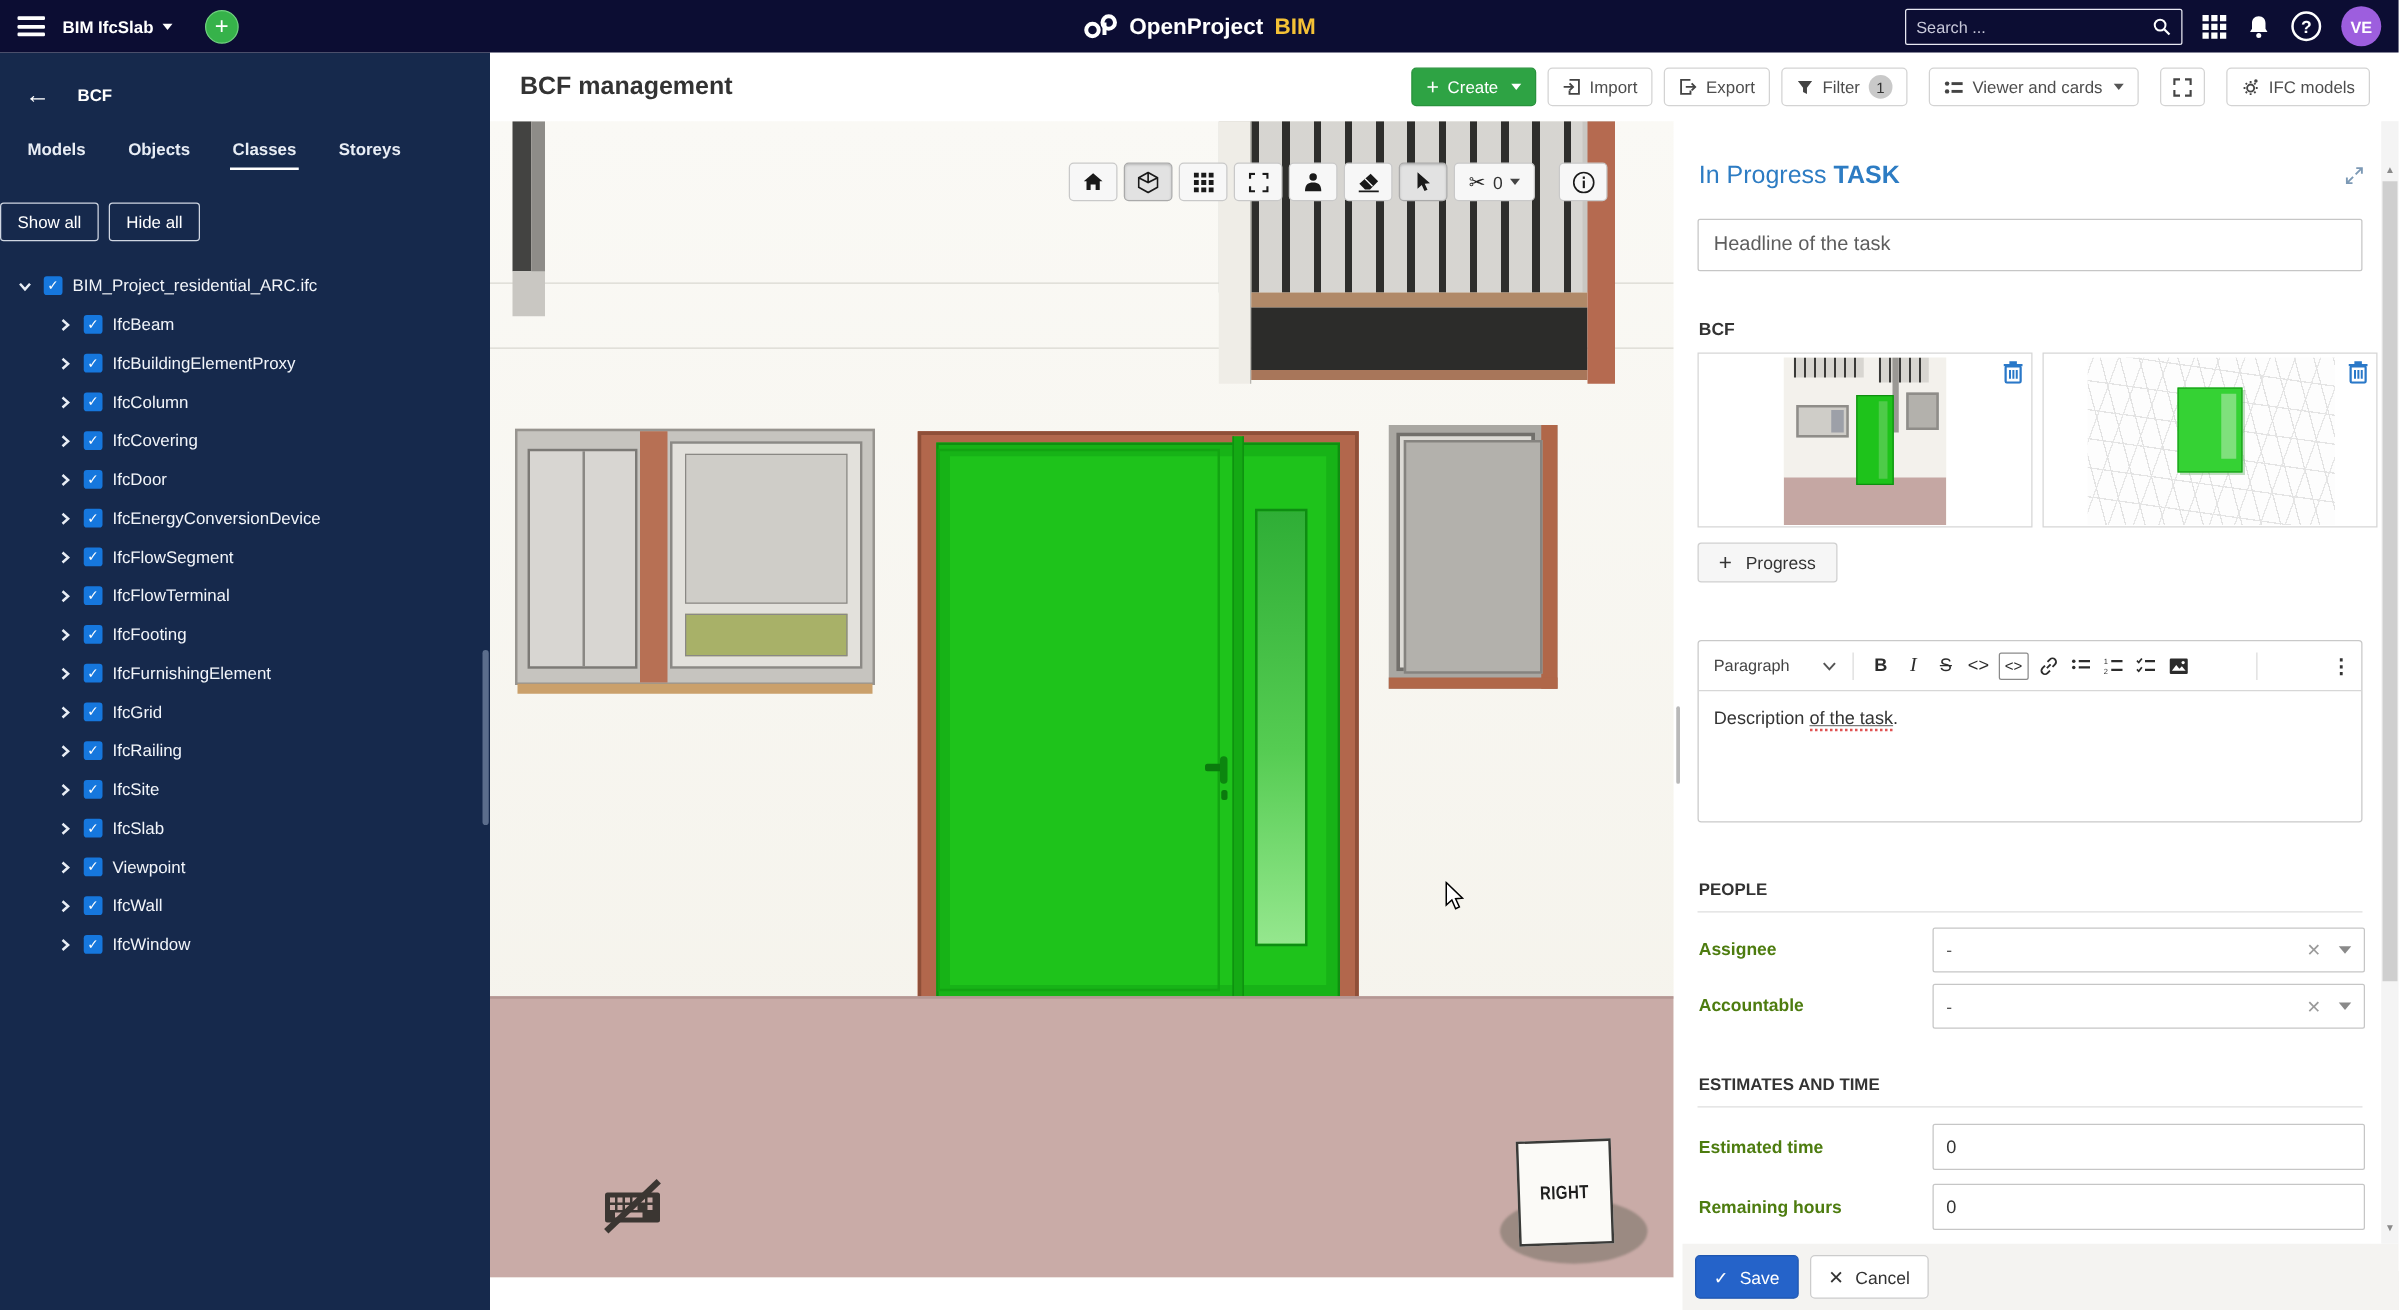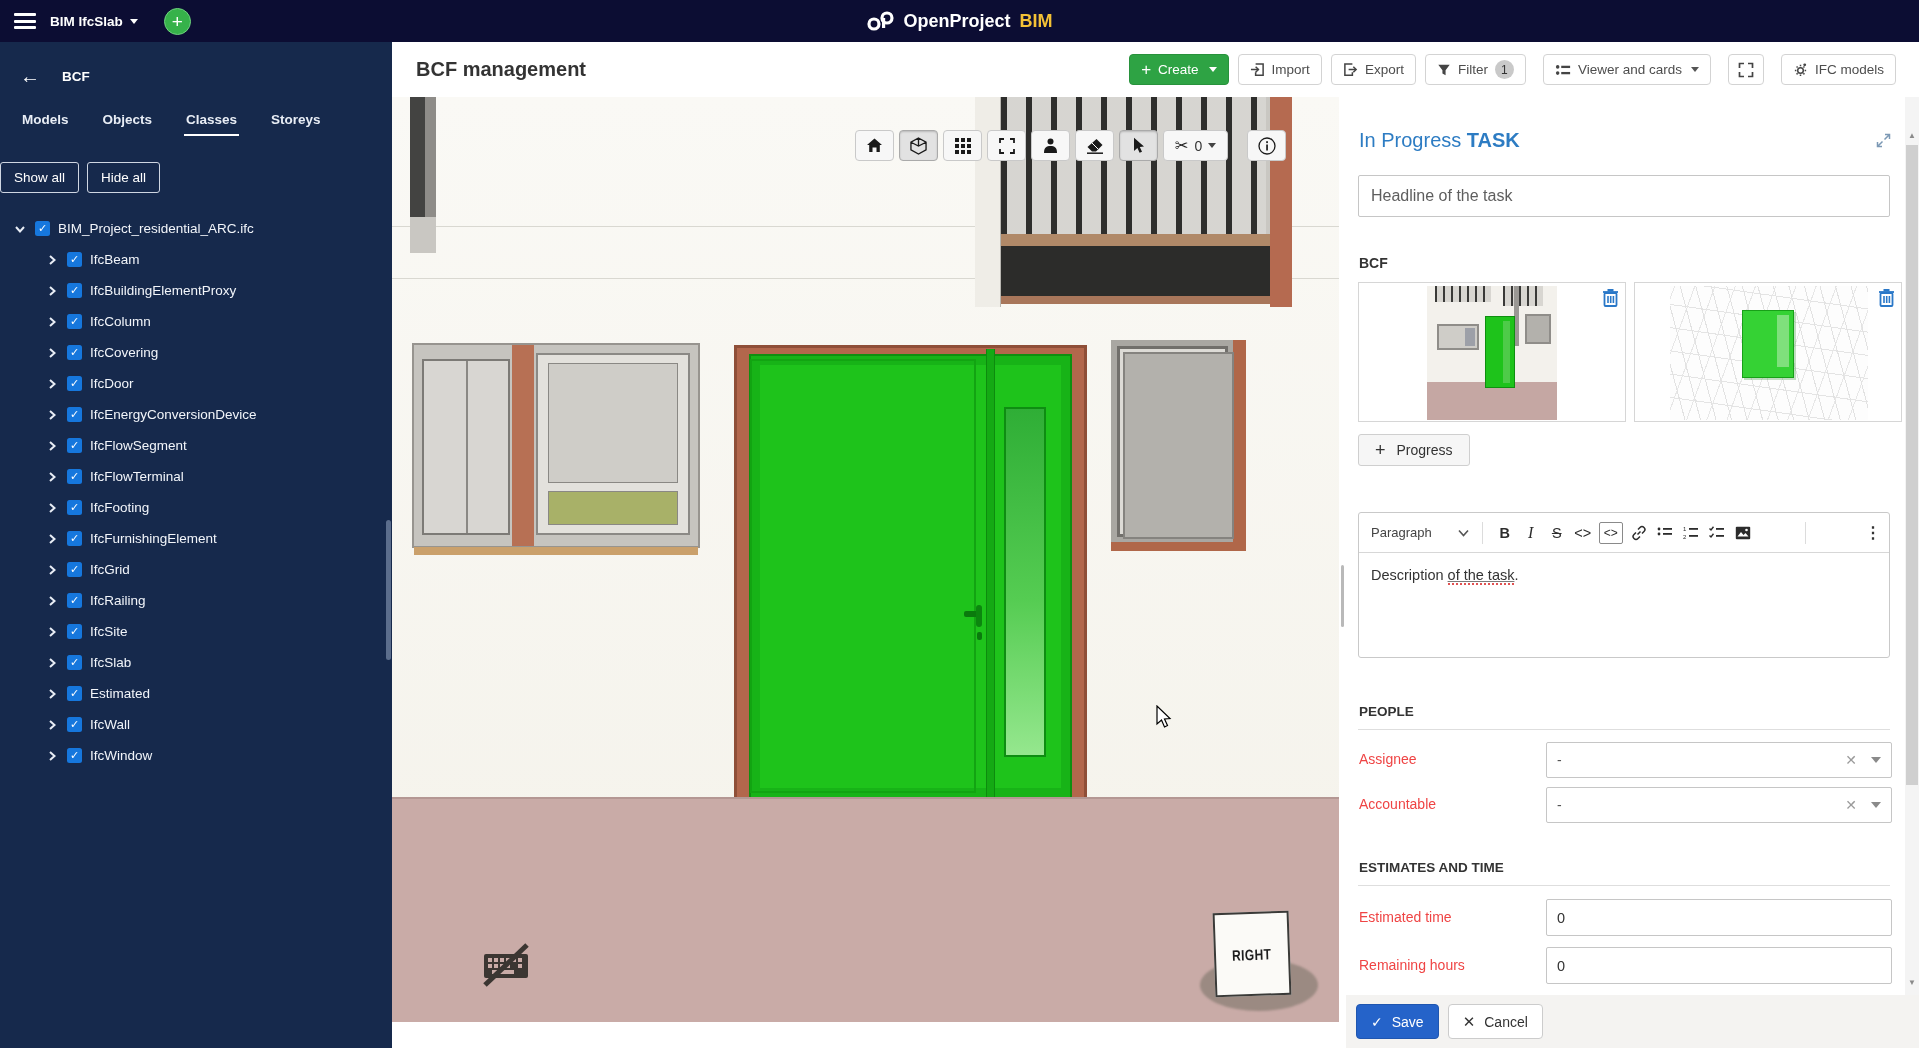--- a/index.html
+++ b/index.html
@@ -171,21 +171,21 @@
   .ed-para { display:flex; align-items:center; gap:26px; font-size:13px; color:#444; cursor:pointer; padding:0 4px;text-align:right; }
   .ed-sep { width:1px; height:22px; background:#dcdcdc; margin:0 9px; }
   .ed-ic { width:26px; height:26px; display:flex; align-items:center; justify-content:center; font-size:14.5px; cursor:pointer; border-radius:2px; color:#2c2c2c; }
   .ed-ic.codeblock { border:1px solid #8a8a8a; width:24px; height:22px; font-size:12px; margin:0 3px; }
   .ed-kebab { margin-left:auto; font-size:16px; letter-spacing:0; cursor:pointer; color:#333; font-weight:700; }
   .ed-body { padding:14px 12px; font-size:14.5px; color:#333; }
   .squiggle { text-decoration:underline; text-decoration-color:#7a7a7a; border-bottom:2px dotted #e05252; }
 
   .sec-head { position:absolute; left:13px; font-size:13.5px; font-weight:700; color:#333; }
   .sec-rule { position:absolute; left:12px; width:532px; height:1px; background:#dedede; }
-  .f-label { position:absolute; left:13px; font-size:14px; font-weight:400; color:#ef4444; }
+  .f-label { position:absolute; left:13px; font-size:14px; font-weight:700; color:#4d7c0f; }
   .f-select { position:absolute; left:200px; width:346px; height:36px; border:1px solid #c6c6c6; border-radius:2px;
     display:flex; align-items:center; padding:0 10px; font-size:14px; color:#555; cursor:pointer; background:#fff; }
   .f-select .x { margin-left:auto; color:#9a9a9a; font-size:14px; }
   .f-select .dd { width:0; height:0; border-left:5px solid transparent; border-right:5px solid transparent; border-top:6px solid #8a8a8a; margin-left:14px; }
   .f-input { position:absolute; left:200px; width:346px; height:37px; border:1px solid #c6c6c6; border-radius:2px;
     font-size:14.5px; color:#333; padding:0 10px; font-family:inherit; outline:none; }
 
   .p-footer { position:absolute; left:1346px; top:995px; width:573px; height:53px; background:#f4f3f1; display:flex; align-items:center; gap:9px; padding-left:10px; }
   .save-btn { height:35px; padding:0 14px; background:#2563c9; border:1px solid #1f56b0; border-radius:4px; color:#fff;
     font-size:14px; display:flex; align-items:center; gap:9px; cursor:pointer; font-family:inherit; }
@@ -217,20 +217,48 @@
       <button class="plus-btn">+</button>
     </div>
     <div class="tb-logo">
       <svg width="30" height="20" viewBox="0 0 30 20">
         <circle cx="7" cy="13" r="5" fill="none" stroke="#fff" stroke-width="3.2"></circle>
         <circle cx="20" cy="7" r="5" fill="none" stroke="#fff" stroke-width="3.2"></circle>
         <rect x="15" y="7" width="3.2" height="10" fill="#fff"></rect>
       </svg>
       <span class="logo-text">OpenProject</span>
         <span class="logo-bim">BIM</span>
+    </div>
+    <div class="tb-right">
+      <div class="searchbox">
+        <input type="text" placeholder="Search ..." style="">
+        <svg width="15" height="15" viewBox="0 0 16 16">
+          <circle cx="6.5" cy="6.5" r="4.6" fill="none" stroke="#fff" stroke-width="1.7"></circle>
+          <line x1="10" y1="10" x2="14.5" y2="14.5" stroke="#fff" stroke-width="1.9"></line>
+        </svg>
+      </div>
+      <div class="grid9">
+          <i></i>
+          <i></i>
+          <i></i>
+          <i></i>
+          <i></i>
+          <i></i>
+          <i></i>
+          <i></i>
+          <i></i>
+        </div>
+      <svg width="20" height="21" viewBox="0 0 20 21">
+        <path d="M10 2 C6.5 2 4.6 4.6 4.6 7.5 L4.6 12 L3 14.5 L17 14.5 L15.4 12 L15.4 7.5 C15.4 4.6 13.5 2 10 2 Z" fill="#fff"></path>
+        <circle cx="10" cy="17.3" r="2" fill="#fff"></circle>
+      </svg>
+      <button class="help-btn">?</button>
+      <div class="avatar">
+          <span>VE</span>
+        </div>
     </div>
   </header>
 
   <aside class="sidebar">
     <div class="sb-head">
       <button class="back-arrow">←</button>
       <span class="sb-title">BCF</span>
     </div>
     <nav class="sb-tabs">
 
@@ -398,21 +426,21 @@
             <span class="tree-label">IfcSlab</span>
           </div>
 
           <div class="tree-row child">
             <span class="chev">
               <svg width="12" height="12" viewBox="0 0 12 12">
                 <polyline points="4,2 8.5,6 4,10" fill="none" stroke="#e8edf5" stroke-width="2"></polyline>
               </svg>
             </span>
             <span class="cb">✓</span>
-            <span class="tree-label">Estimated</span>
+            <span class="tree-label">Viewpoint</span>
           </div>
 
           <div class="tree-row child">
             <span class="chev">
               <svg width="12" height="12" viewBox="0 0 12 12">
                 <polyline points="4,2 8.5,6 4,10" fill="none" stroke="#e8edf5" stroke-width="2"></polyline>
               </svg>
             </span>
             <span class="cb">✓</span>
             <span class="tree-label">IfcWall</span>

